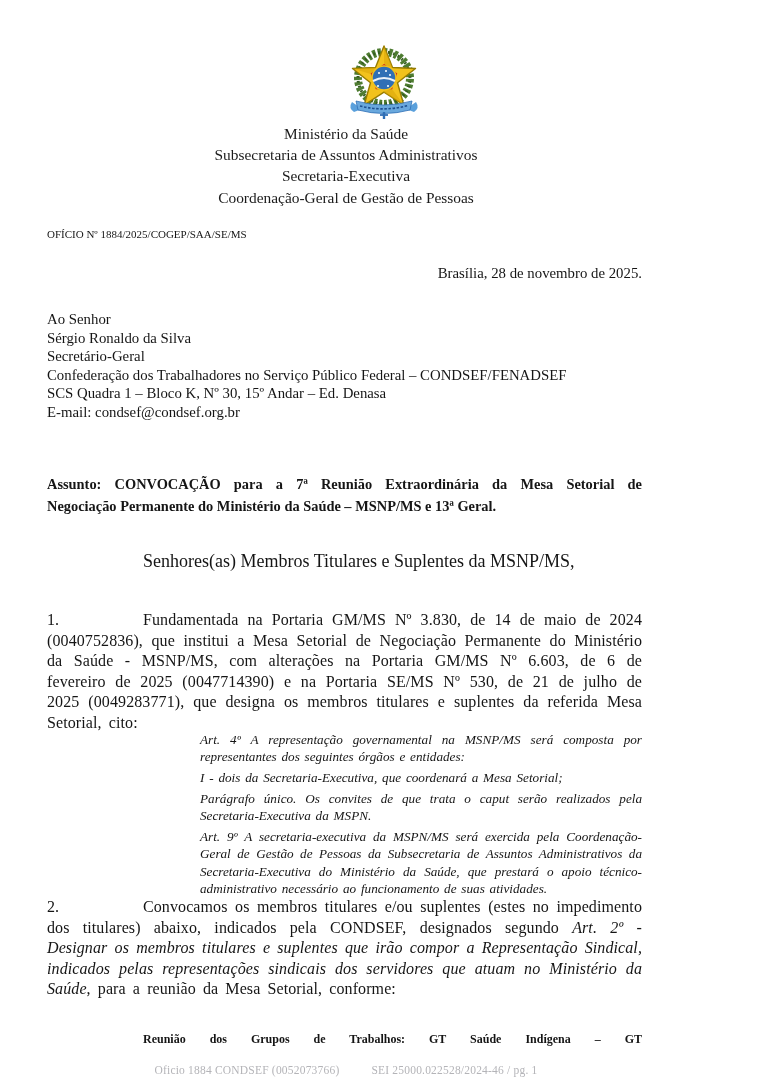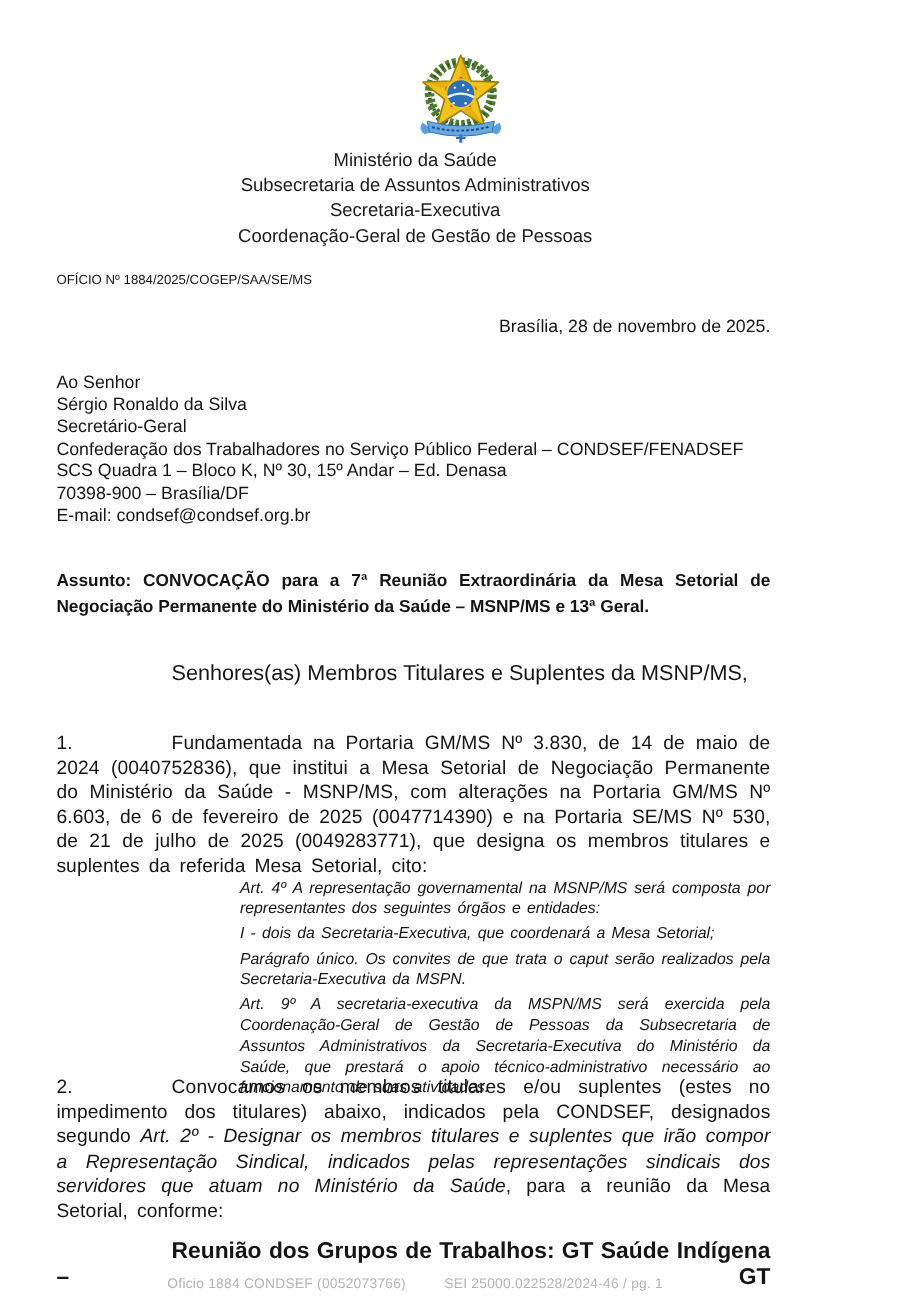--- a/index.html
+++ b/index.html
@@ -1,18 +1,18 @@
 <!DOCTYPE html>
 <html><head>
 <meta charset="utf-8">
 <style>
   html,body { margin:0; padding:0; background:#ffffff; }
   .page {
     position:relative; width:692px; height:1087px; background:#ffffff;
-    font-family:Liberation Sans, sans-serif; color:#151515; overflow:hidden;
+    font-family:Liberation Serif, serif; color:#151515; overflow:hidden;
   }
   .abs { position:absolute; }
 
   
   .crest { left:342px; top:42px; width:84px; height:80px; }
 
   
   .org-header {
     left:0; right:0; top:123px; text-align:center;
     font-size:15.4px; line-height:21.2px; color:#1b1b1b;
@@ -40,21 +40,21 @@
 
   .quotes {
     left:200px; right:50px; top:731px;
     font-style:italic; font-size:13.2px; line-height:17.3px;
     text-align:justify; word-spacing:1.5px;
   }
   .quotes p { margin:0 0 3.5px 0; }
 
   .closing {
     left:47px; right:50px; top:1032px;
-    font-weight:bold; font-size:19px; text-indent:96px;
+    font-weight:bold; font-size:12px; text-indent:96px;
     text-align:justify; text-align-last:justify;
   }
 
   .footer {
     left:0; right:0; top:1064px; display:flex; justify-content:center; gap:32px;
     font-size:11.5px; color:#b4b4b8; letter-spacing:0.2px;
   }
 </style>
 </head>
 <body>
@@ -100,21 +100,20 @@
   <div class="abs oficio-line">OFÍCIO Nº 1884/2025/COGEP/SAA/SE/MS</div>
 
   <div class="abs date-line">Brasília, 28 de novembro de 2025.</div>
 
   <div class="abs recipient">
     <div>Ao Senhor</div>
     <div>Sérgio Ronaldo da Silva</div>
     <div>Secretário-Geral</div>
     <div>Confederação dos Trabalhadores no Serviço Público Federal – CONDSEF/FENADSEF</div>
     <div>SCS Quadra 1 – Bloco K, Nº 30, 15º Andar – Ed. Denasa</div>
-    <div>70398-900 – Brasília/DF</div>
     <div>E-mail: condsef@condsef.org.br</div>
   </div>
 
   <div class="abs subject">
     <div class="l1">Assunto: CONVOCAÇÃO para a 7ª Reunião Extraordinária da Mesa Setorial de</div>
     <div class="l2">Negociação Permanente do Ministério da Saúde – MSNP/MS e 13ª Geral.</div>
   </div>
 
   <div class="abs salutation">Senhores(as) Membros Titulares e Suplentes da MSNP/MS,</div>
 

